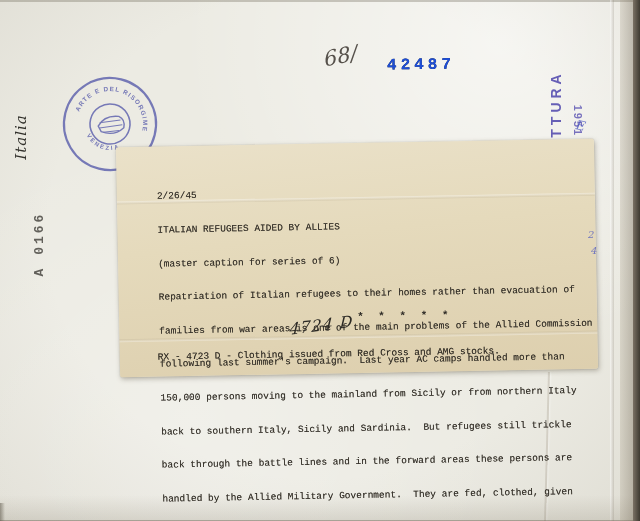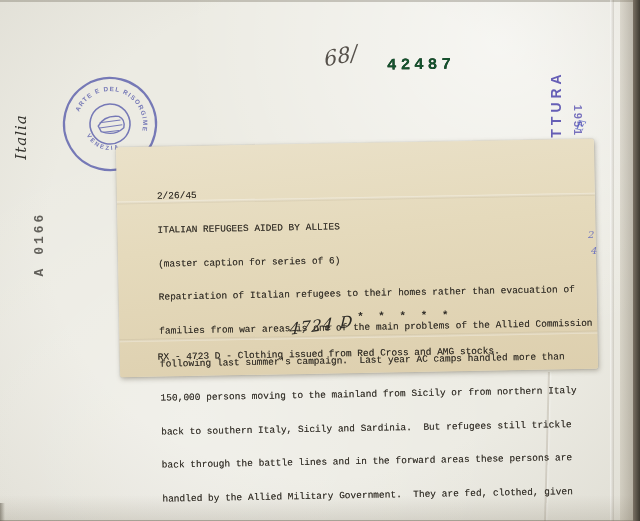--- a/index.html
+++ b/index.html
@@ -49,21 +49,21 @@
   .pencil-68{
     position:absolute;left:324px;top:44px;
     transform:rotate(-12deg) skewX(-6deg);
     font-family:"DejaVu Serif",serif;font-style:italic;font-size:21px;
     color:#55504a;
   }
   
   .stamp-42487{
     position:absolute;left:387px;top:56px;
     font-family:"Liberation Mono","DejaVu Sans Mono",monospace;
-    font-size:16px;font-weight:bold;letter-spacing:4px;color:#14532d;
+    font-size:16px;font-weight:bold;letter-spacing:4px;color:#1d4ed8;
     transform:rotate(-0.8deg);text-shadow:0 0 .5px #242423;
   }
   
   .circ-stamp{position:absolute;left:60px;top:74px;width:100px;height:100px;
     transform:rotate(14deg);opacity:.82;z-index:1;}
   
   .stamp-ttura{
     position:absolute;left:506px;top:96px;width:100px;height:16px;
     transform:rotate(-90deg);
     font-family:"Liberation Sans",sans-serif;font-weight:bold;font-size:14px;

